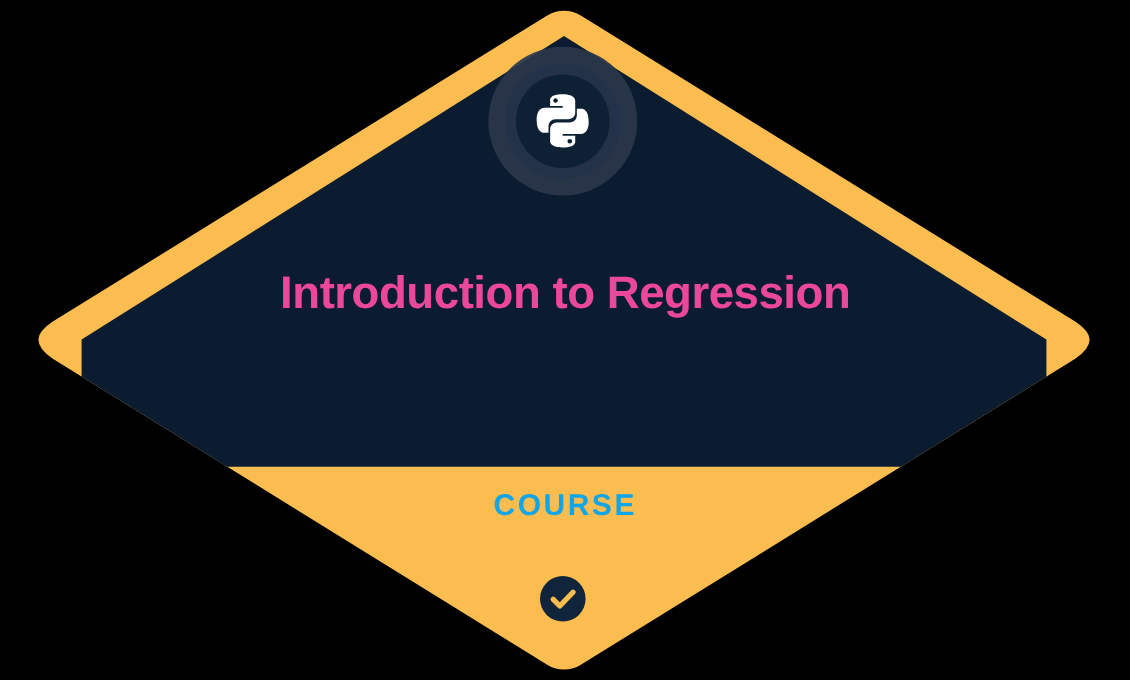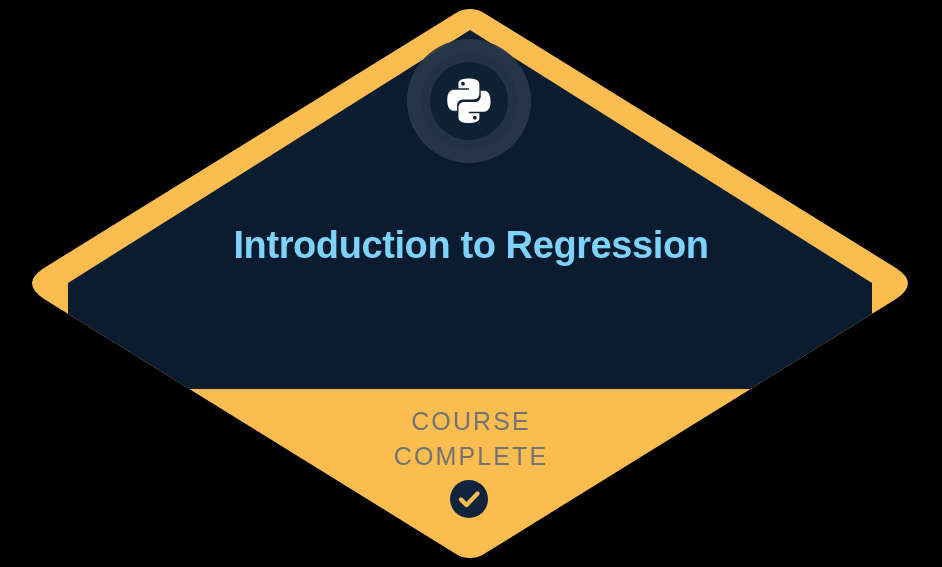--- a/index.html
+++ b/index.html
@@ -32,33 +32,33 @@
   .overlay {
     position: absolute;
     left: 0;
     width: 942px;
     text-align: center;
     pointer-events: none;
   }
 
   #course-title {
     top: 222px;
-    color: #7dd3fc;
+    color: #ec4899;
     font-size: 38px;
     font-weight: bold;
     line-height: 46px;
     letter-spacing: -0.4px;
   }
   #course-title .title-line { display: block; white-space: nowrap; }
 
   #status-label {
     top: 404px;
-    color: #737373;
+    color: #0ea5e9;
     font-size: 25px;
-    font-weight: normal;
+    font-weight: bold;
     line-height: 35px;
     letter-spacing: 2.1px;
   }
   #status-label .status-line { display: block; }
 </style>
 </head>
 <body>
 
 <div id="badge-stage">
 
@@ -113,16 +113,15 @@
       <path d="M461 499.5 L466.5 505 L477.5 493.5" fill="none" stroke="#FBBD50" stroke-width="4.4" stroke-linecap="round" stroke-linejoin="round"></path>
     </g>
   </svg>
 
   <div class="overlay" id="course-title">
     <span class="title-line">Introduction to Regression</span>
   </div>
 
   <div class="overlay" id="status-label">
     <span class="status-line">COURSE</span>
-    <span class="status-line">COMPLETE</span>
   </div>
 
 </div>
 
 </body></html>

